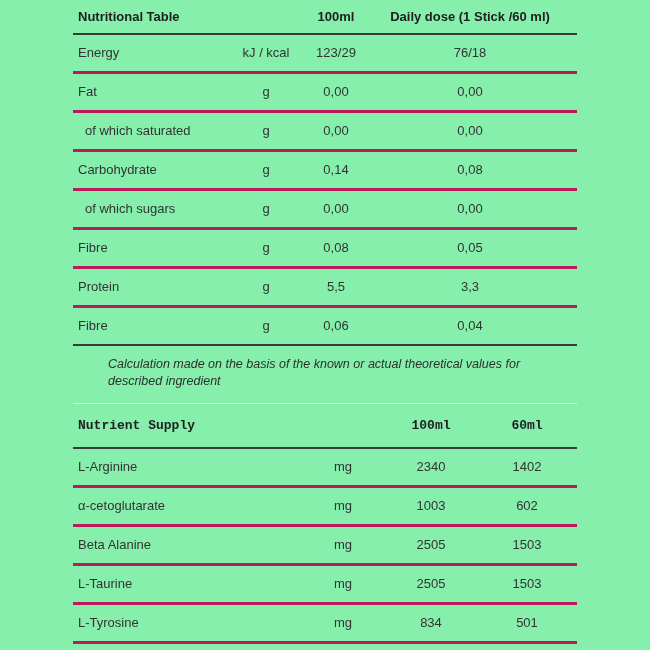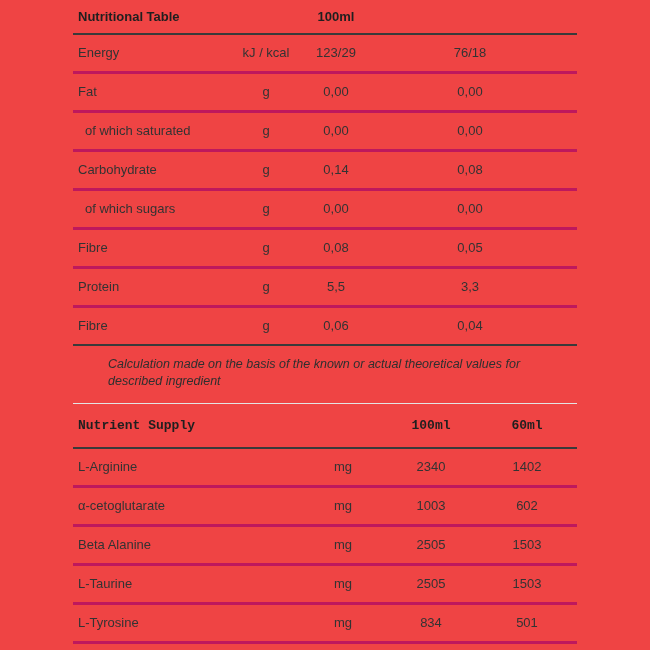--- a/index.html
+++ b/index.html
@@ -6,21 +6,21 @@
     margin: 0;
     padding: 0;
     background: #ffffff;
     font-family: "Liberation Sans", "DejaVu Sans", sans-serif;
     color: #333333;
   }
   .page {
     position: relative;
     width: 650px;
     height: 650px;
-    background: #ef4444;
+    background: #86efac;
     overflow: hidden;
   }
   .doc {
     position: absolute;
     left: 73px;
     top: 0;
     width: 504px;
   }
   .row {
     display: grid;
@@ -76,20 +76,21 @@
 <body>
 
 <div class="page">
   <div class="doc">
 
     <section>
       <div class="row t1 hdr1">
         <div class="cell name">Nutritional Table</div>
         <div class="cell c"></div>
         <div class="cell c">100ml</div>
+        <div class="cell c">Daily dose (1 Stick /60 ml)</div>
       </div>
       <div class="heavy-rule"></div>
 
       <div class="row t1 body-row">
         <div class="cell name">Energy</div>
         <div class="cell c">kJ / kcal</div>
         <div class="cell c">123/29</div>
         <div class="cell c">76/18</div>
       </div>
       <div class="row t1 body-row">

